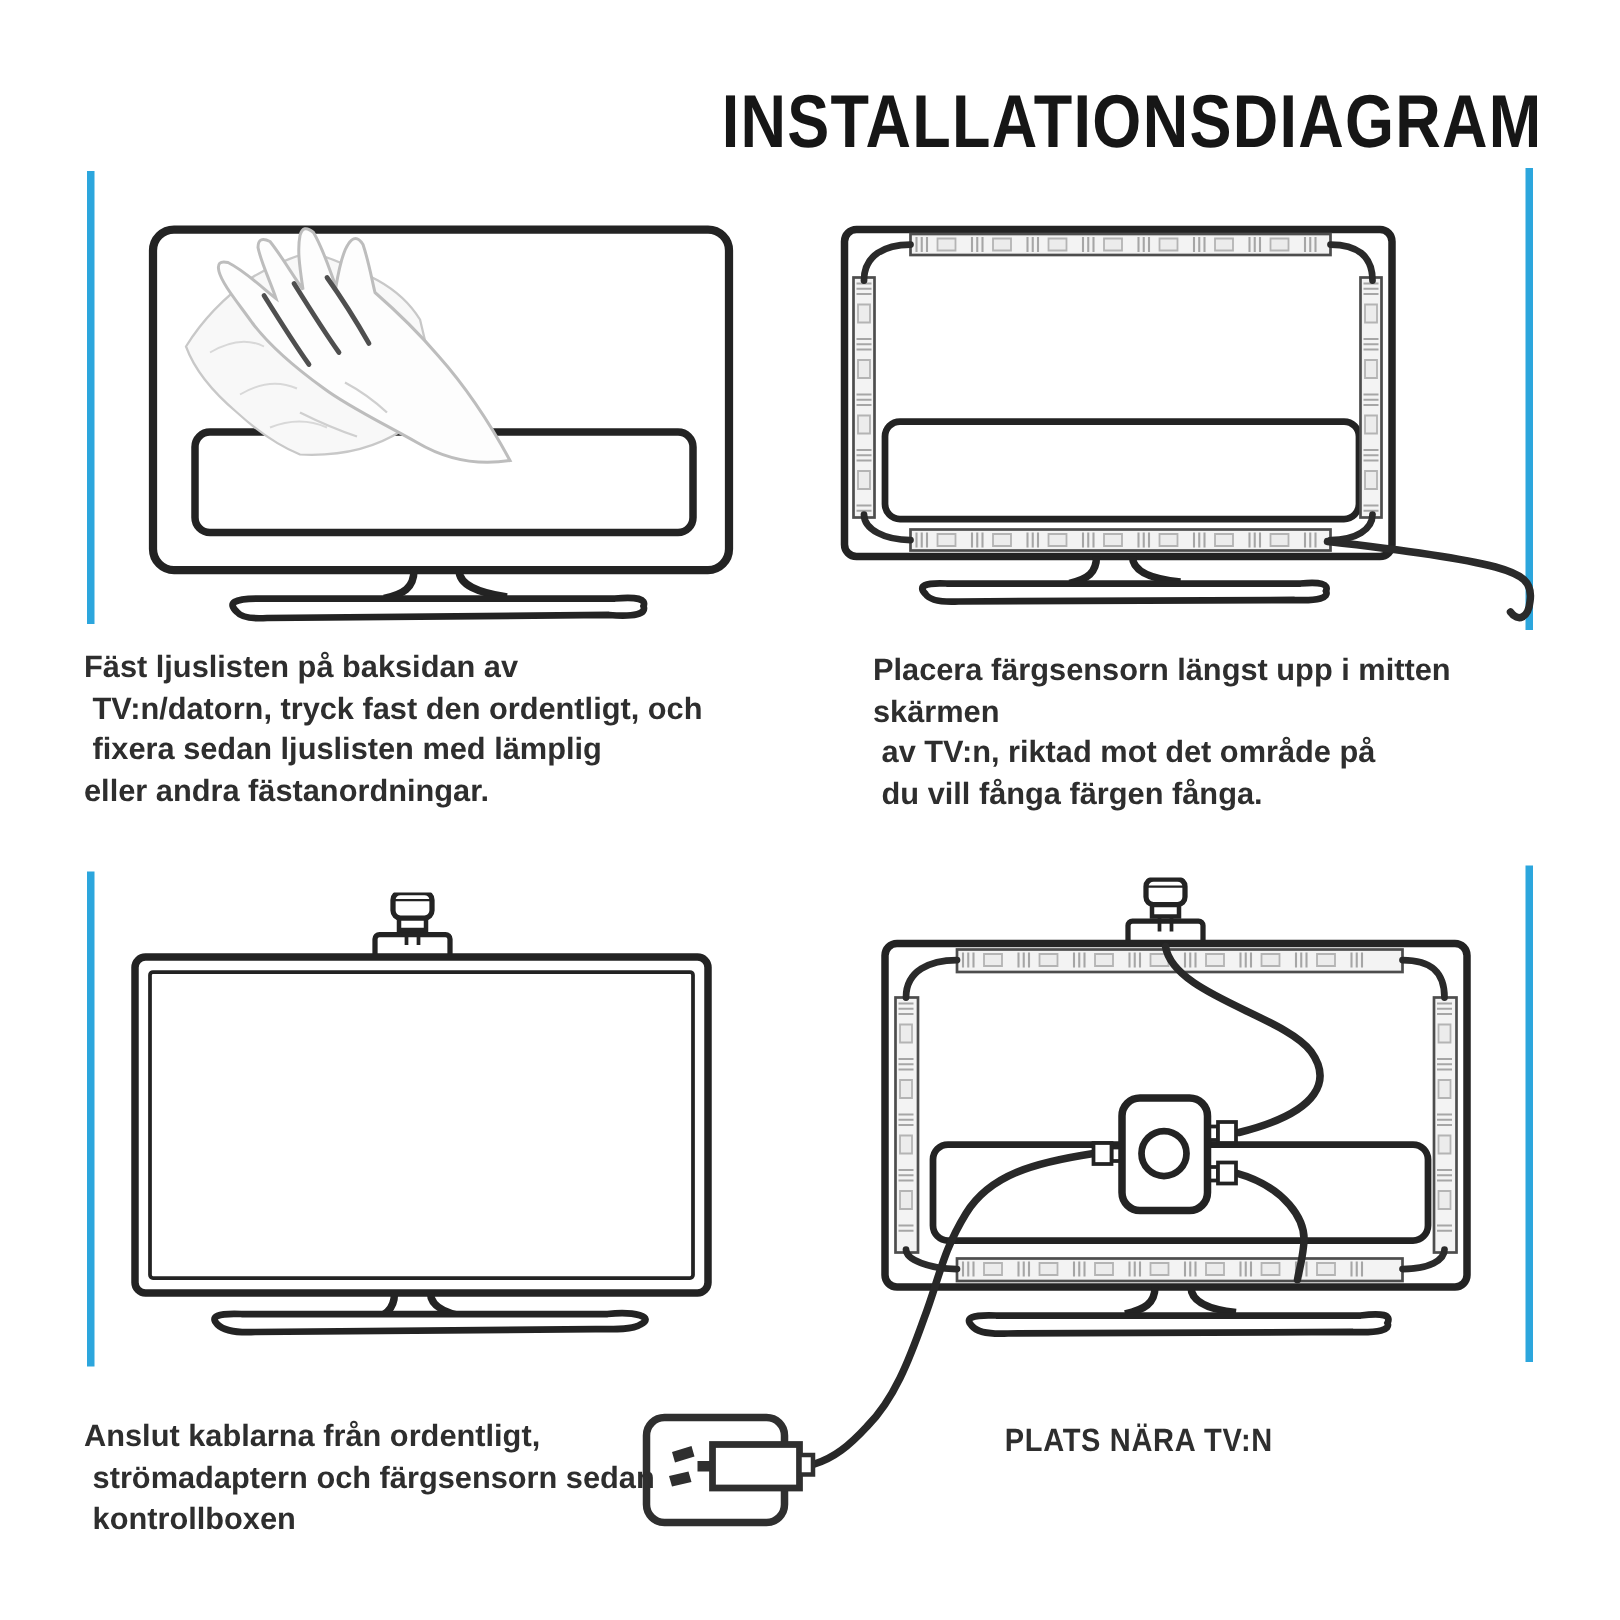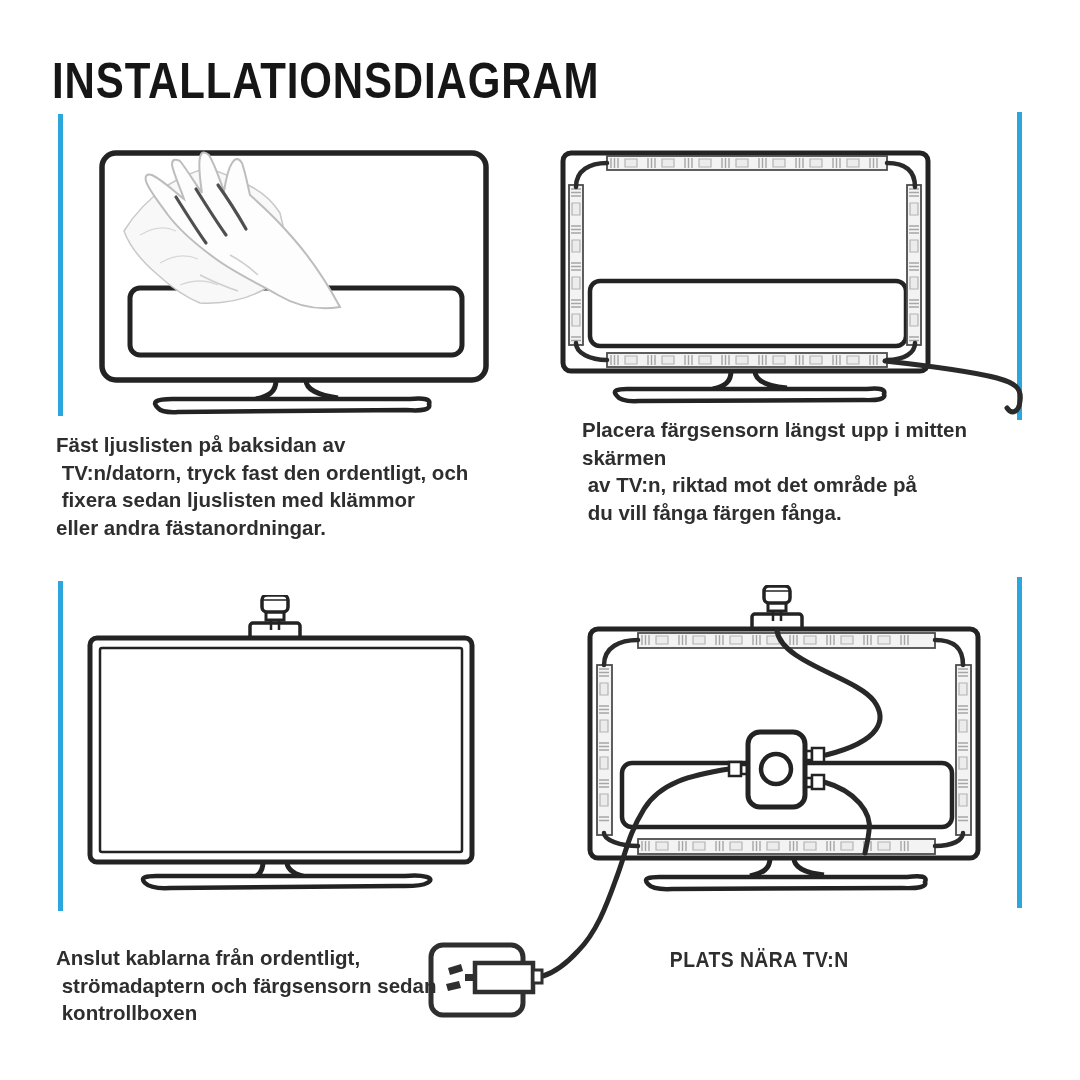--- a/index.html
+++ b/index.html
@@ -1,18 +1,18 @@
 <!DOCTYPE html>
 <html style="--accent: #2CA6DD;"><head>
 <meta charset="utf-8">
 <style>
   html,body{margin:0;padding:0;background:#fff;}
   .page{position:relative;width:1080px;height:1080px;background:#ffffff;overflow:hidden;
         font-family:"Liberation Sans",sans-serif;}
-  .title{position:absolute;top:52px;left:0;right:0;text-align:left;
+  .title{position:absolute;top:52px;left:0;right:0;text-align:right;
          font-weight:700;font-size:50px;color:#161616;white-space:nowrap;}
   .title-inner{display:inline-block;transform:scaleX(.84);letter-spacing:1px;}
   .accent-line{position:absolute;width:4.5px;background:var(--accent,#2CA6DD);}
   .illus{position:absolute;}
   .caption{position:absolute;font-weight:700;color:#2e2e2e;font-size:20.5px;line-height:27.5px;}
   .cap-line{white-space:pre-wrap;}
   .caption-br{font-size:19.5px;line-height:27px;}
   .caps-line{display:inline-block;font-size:21.5px;letter-spacing:.5px;
              transform:scaleX(.9);transform-origin:0 50%;white-space:pre;}
 </style>
@@ -152,25 +152,25 @@
     </g>
     <g stroke="#232323" fill="none">
       <path d="M350 273 C350 284 343 288 330 291 M374 273 C374 283 386 288 404 290" stroke-width="5"></path>
       <path d="M228 299 Q220 291 244 292 L487 292 Q509 289 505 297 Q508 304 482 303 L252 304 Q233 305 228 299 Z" fill="#fff" stroke-width="4.5"></path>
     </g>
   </svg>
 
   <div class="caption" style="left:56px;top:431px;width:450px">
     <div class="cap-line">Fäst ljuslisten på baksidan av</div>
     <div class="cap-line"> TV:n/datorn, tryck fast den ordentligt, och</div>
-    <div class="cap-line"> fixera sedan ljuslisten med klämmor</div>
+    <div class="cap-line"> fixera sedan ljuslisten med lämplig</div>
     <div class="cap-line">eller andra fästanordningar.</div>
   </div>
 
-  <div class="caption" style="left:582px;top:416px;width:430px">
+  <div class="caption" style="left:582px;top:433px;width:430px">
     <div class="cap-line">Placera färgsensorn längst upp i mitten</div>
     <div class="cap-line">skärmen</div>
     <div class="cap-line"> av TV:n, riktad mot det område på</div>
     <div class="cap-line"> du vill fånga färgen fånga.</div>
   </div>
 
   <div class="caption" style="left:56px;top:944px;width:430px">
     <div class="cap-line">Anslut kablarna från ordentligt,</div>
     <div class="cap-line"> strömadaptern och färgsensorn sedan</div>
     <div class="cap-line"> kontrollboxen</div>

